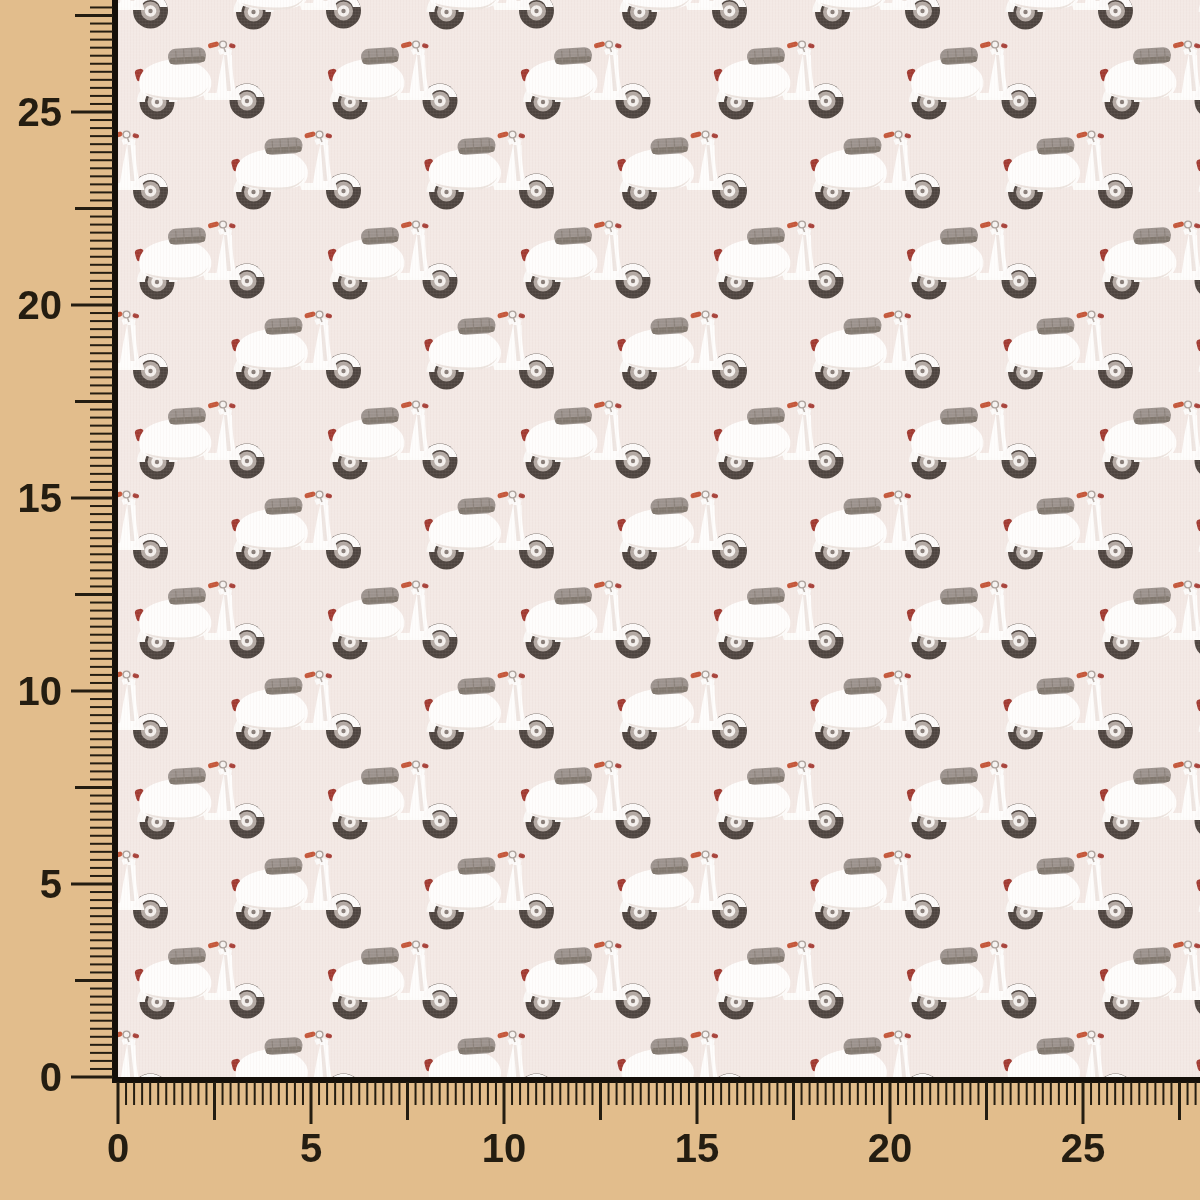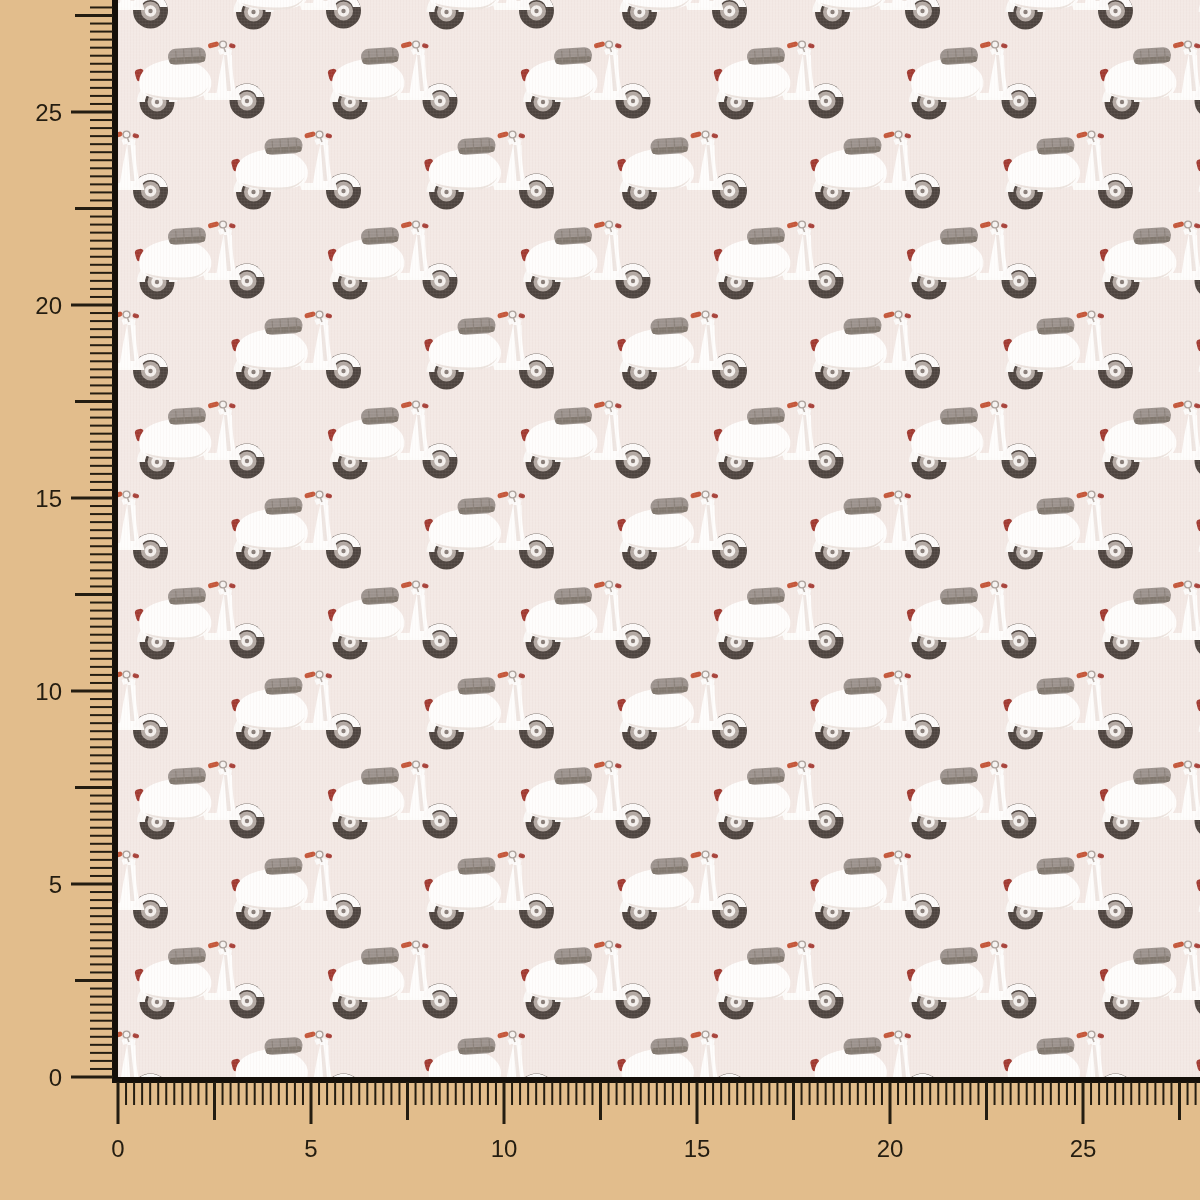--- a/index.html
+++ b/index.html
@@ -26,21 +26,21 @@
   .fabric svg{display:block;filter:blur(0.5px);}
   .weave{
     position:absolute;inset:0;pointer-events:none;
     background:
       repeating-linear-gradient(0deg, rgba(255,255,255,0.05) 0 1px, rgba(0,0,0,0) 1px 3px),
       repeating-linear-gradient(90deg, rgba(187,150,140,0.05) 0 1px, rgba(0,0,0,0) 1px 3px);
   }
   .ticks{position:absolute;left:0;top:0;pointer-events:none;}
   .rlabel{
     position:absolute;color:var(--label);
-    font-size:24px;line-height:35px;font-weight:400;
+    font-size:40px;line-height:35px;font-weight:700;
     letter-spacing:0;
   }
   .vlab{left:0;width:62px;text-align:right;}
   .hlab{width:84px;text-align:center;top:1131px;}
 </style>
 </head>
 <body>
 
 <div class="page">
 

